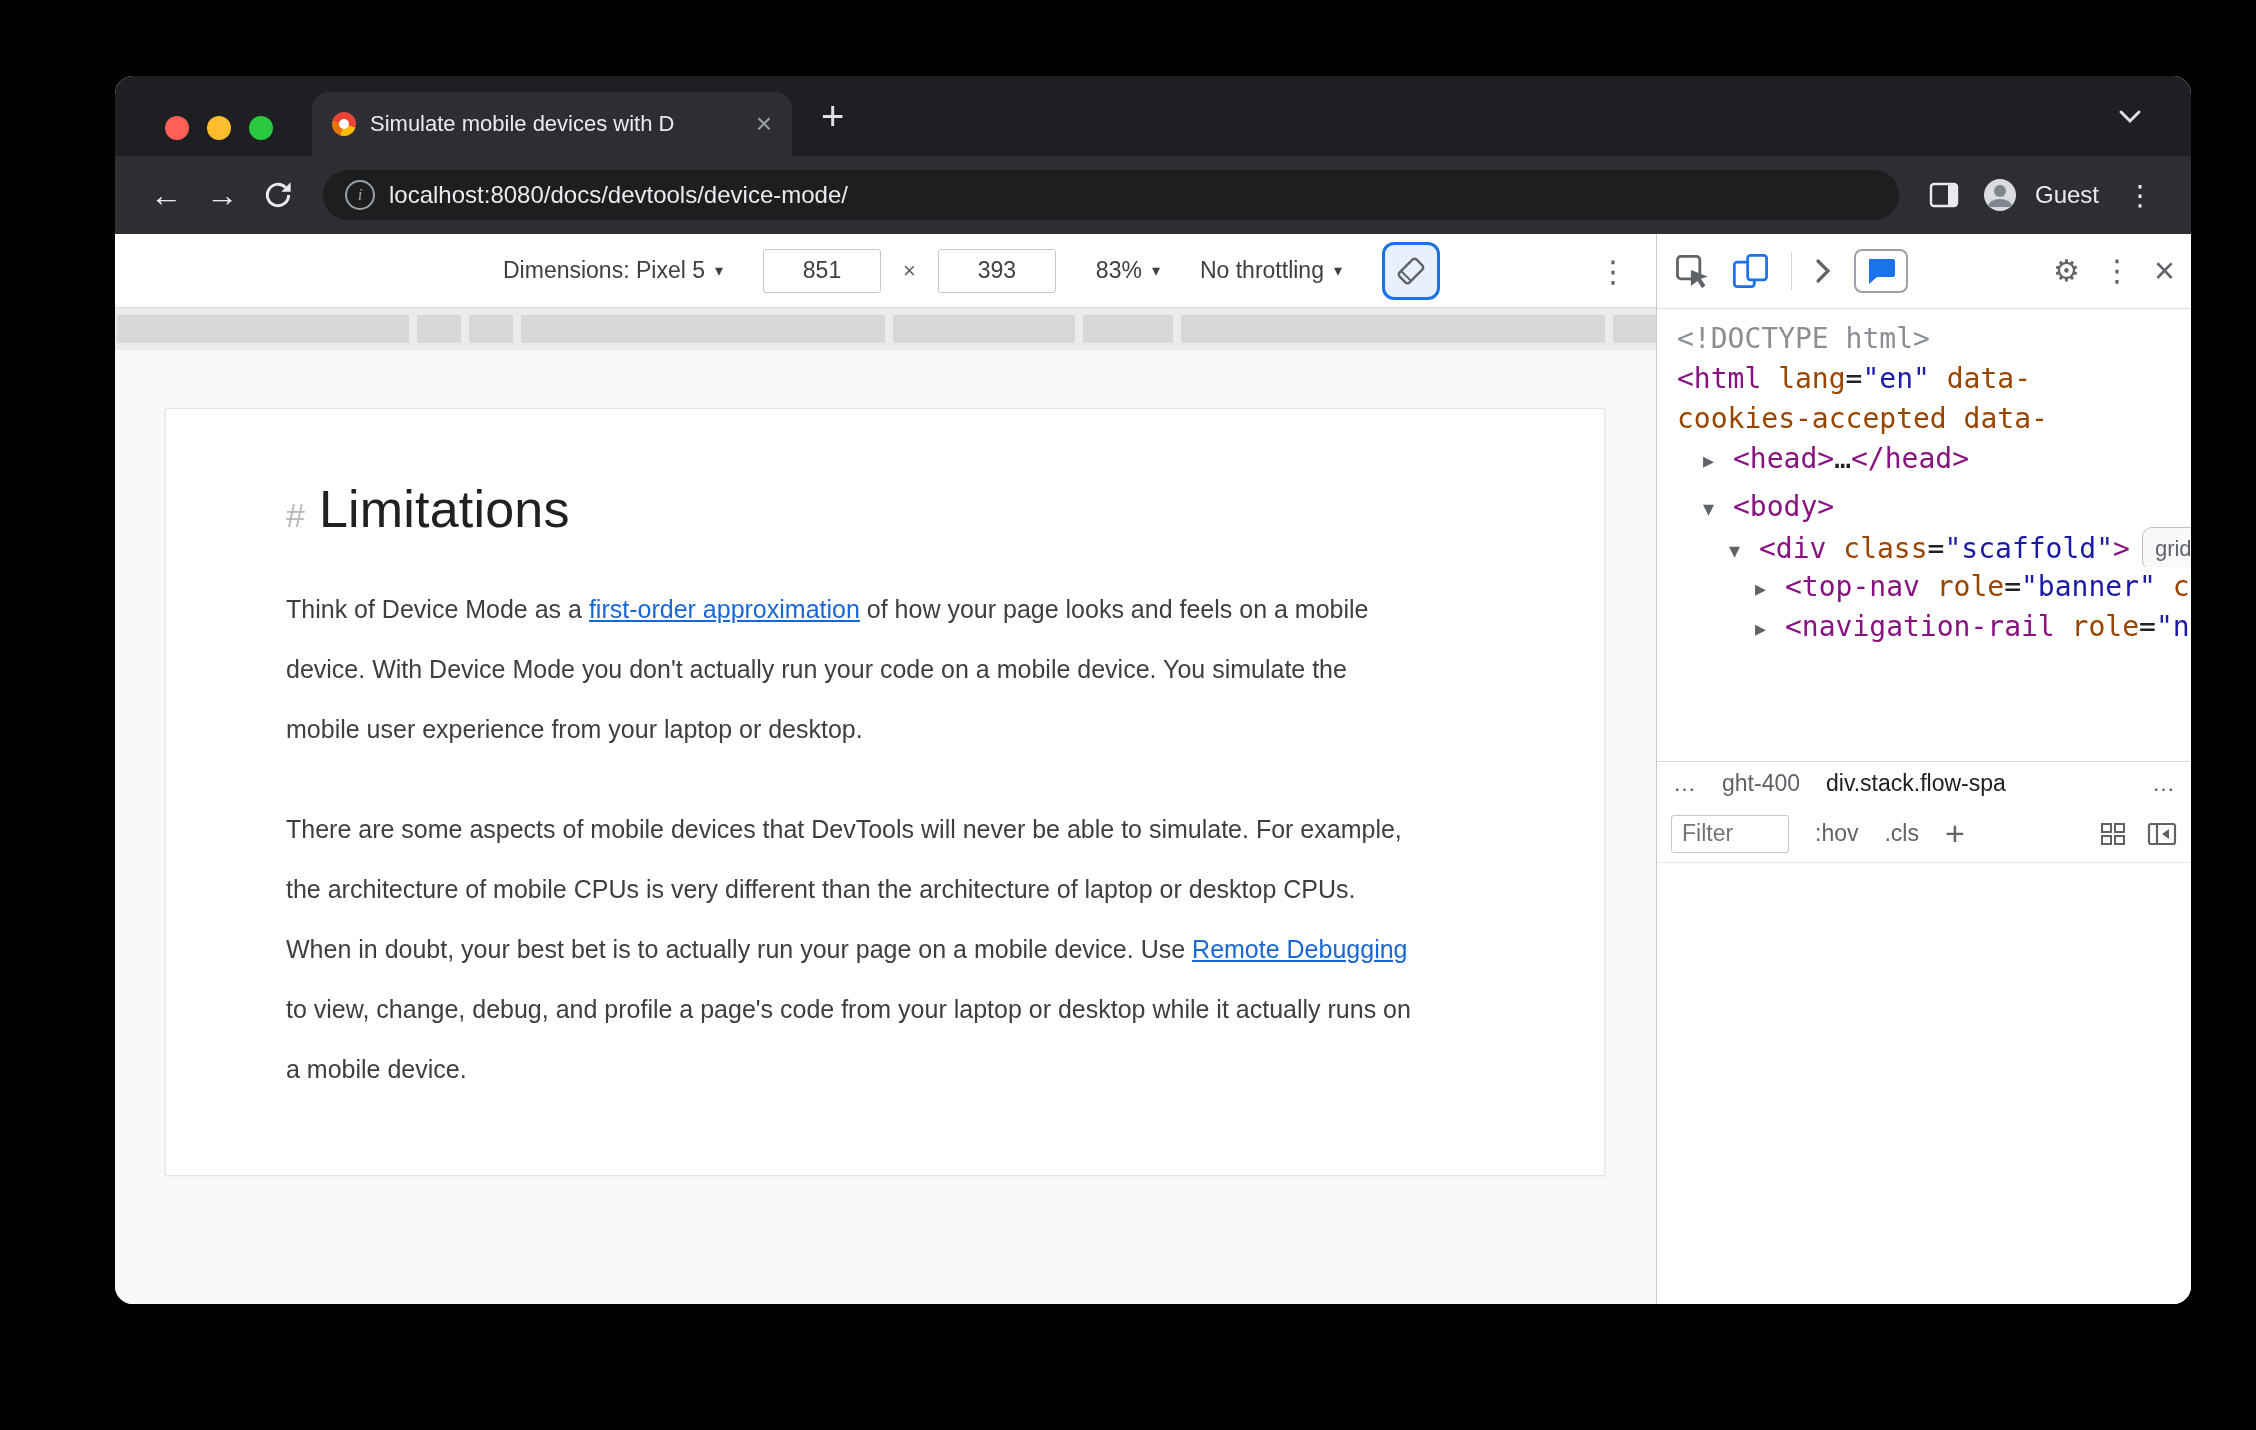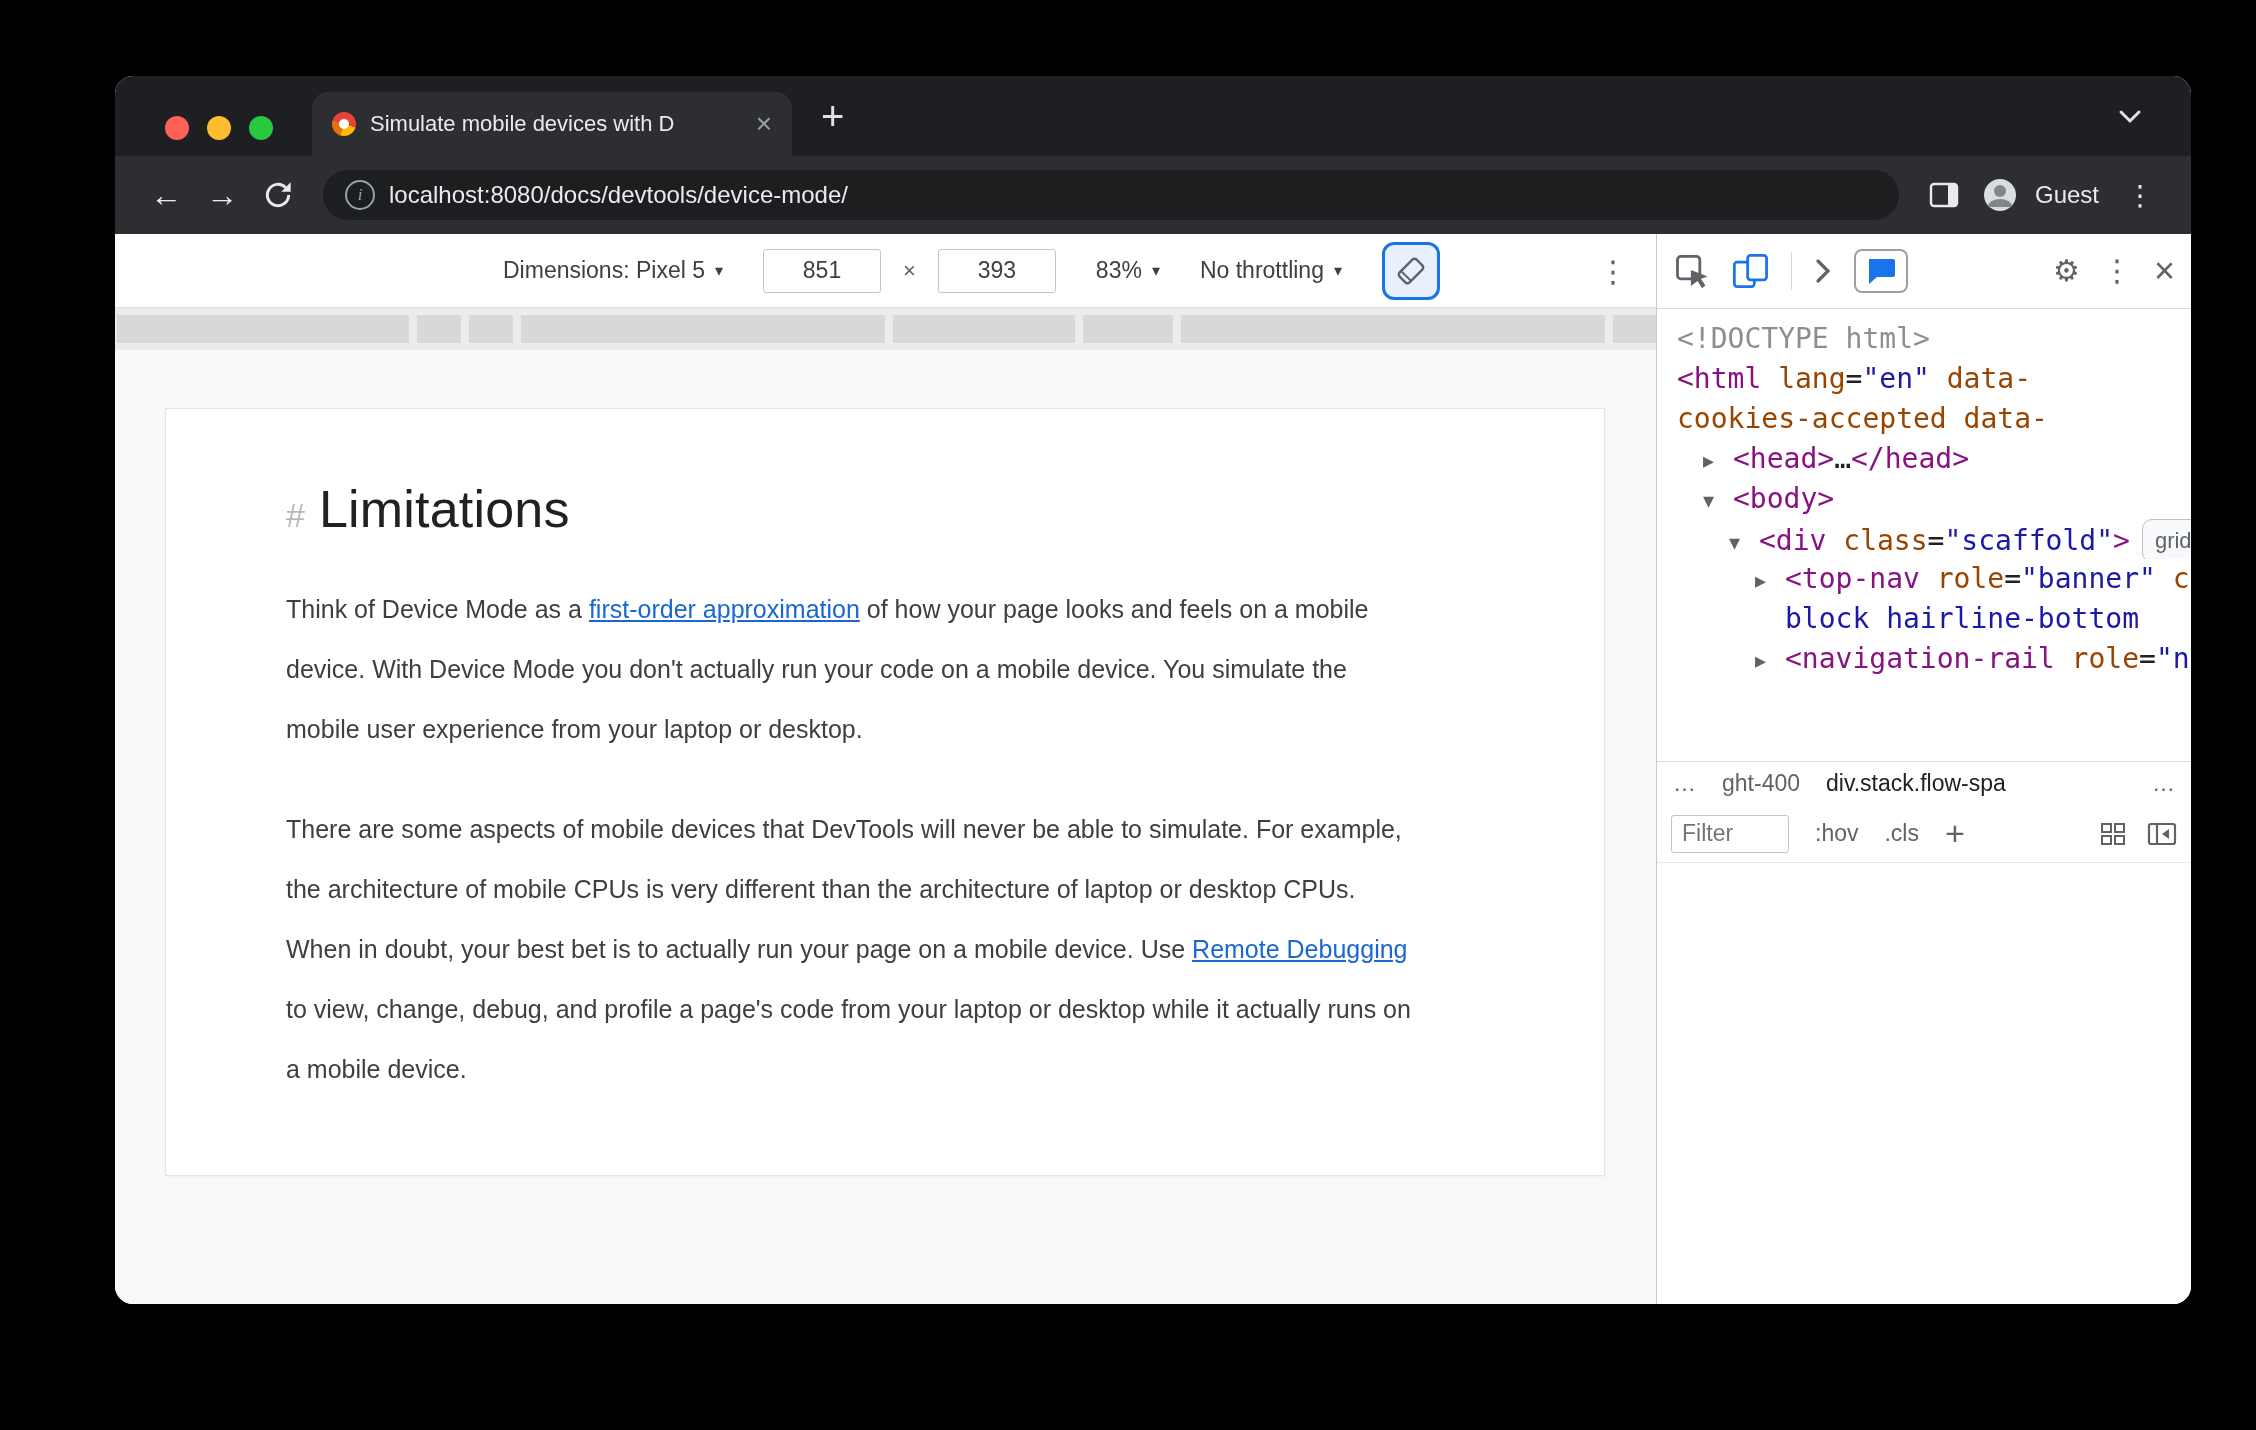--- a/index.html
+++ b/index.html
@@ -215,24 +215,23 @@
           <div class="g-icon">⋮</div>
           <div class="x-icon">×</div>
         </div>
       </div>
 
       <div id="dom-tree">
           <div class="tree-line" style="padding-left: 20px;"><span class="tk-doc">&lt;!DOCTYPE html&gt;</span></div>
           <div class="tree-line" style="padding-left: 20px;"><span class="tk-tag">&lt;html</span><span class="tk-pln"> </span><span class="tk-attr">lang</span><span class="tk-pln">=</span><span class="tk-val">"en"</span><span class="tk-pln"> </span><span class="tk-attr">data-</span></div>
           <div class="tree-line" style="padding-left: 20px;"><span class="tk-attr">cookies-accepted</span><span class="tk-pln"> </span><span class="tk-attr">data-</span></div>
           <div class="tree-line" style="padding-left: 46px;"><span class="tw">▸</span><span class="tk-tag">&lt;head&gt;</span><span class="tk-txt">…</span><span class="tk-tag">&lt;/head&gt;</span></div>
-          <div class="tree-line" style="padding-left: 46px;"><span class="tw">▾</span><span class="tk-tag">&lt;body&gt;</span></div>
+          <div class="tree-line" style="padding-left: 46px; margin-top: 8px;"><span class="tw">▾</span><span class="tk-tag">&lt;body&gt;</span></div>
           <div class="tree-line" style="padding-left: 72px;"><span class="tw">▾</span><span class="tk-tag">&lt;div</span><span class="tk-pln"> </span><span class="tk-attr">class</span><span class="tk-pln">=</span><span class="tk-val">"scaffold"</span><span class="tk-tag">&gt;</span><span class="badge">grid</span></div>
           <div class="tree-line" style="padding-left: 98px;"><span class="tw">▸</span><span class="tk-tag">&lt;top-nav</span><span class="tk-pln"> </span><span class="tk-attr">role</span><span class="tk-pln">=</span><span class="tk-val">"banner"</span><span class="tk-pln"> </span><span class="tk-attr">c</span></div>
-          <div class="tree-line" style="padding-left: 128px;"><span class="tk-val">block hairline-bottom</span></div>
           <div class="tree-line" style="padding-left: 98px;"><span class="tw">▸</span><span class="tk-tag">&lt;navigation-rail</span><span class="tk-pln"> </span><span class="tk-attr">role</span><span class="tk-pln">=</span><span class="tk-val">"n</span></div>
         </div>
 
       <div id="breadcrumbs">
           <span class="crumb">…</span>
           <span class="crumb">ght-400</span>
           <span class="crumb current">div.stack.flow-spa</span>
           <span class="crumb end">…</span>
         </div>
 

